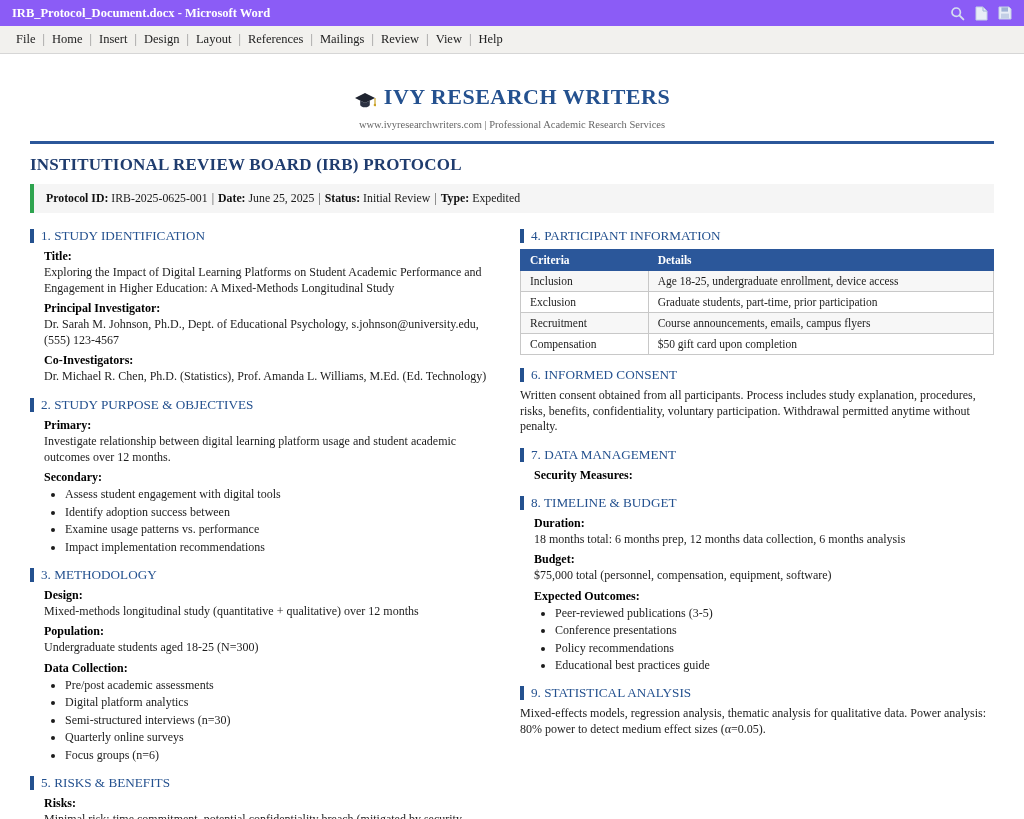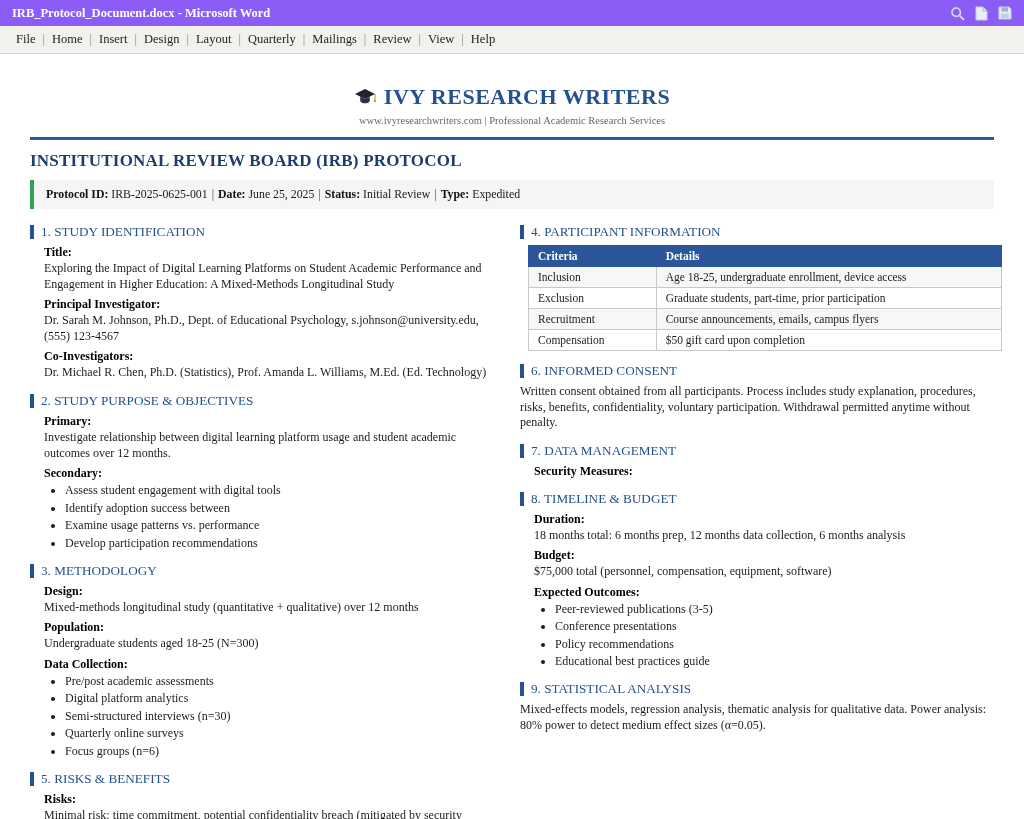--- a/index.html
+++ b/index.html
@@ -30,21 +30,21 @@
   .menu-sep { color: #8d8d8d; margin: 0 5px; }
 
   
   .page-header {
     text-align: center; margin: 0 30px;
     padding-top: 30px; padding-bottom: 11px;
     border-bottom: 3px solid #2b579a;
   }
   .brand-row {
     font-size: 22px; font-weight: bold; color: #24518f; letter-spacing: 0.5px;
-    display: inline-flex; align-items: center; gap: 8px;
+    display: inline-flex; align-items: flex-end; gap: 8px;
   }
   .cap-icon svg { display: block; }
   .tagline { font-size: 10.5px; color: #666666; margin-top: 5px; }
 
   
   .doc-title {
     margin: 11px 30px 0; font-size: 17px; font-weight: bold;
     color: #1f3c6e; letter-spacing: 0.2px;
   }
   .meta-bar {
@@ -66,21 +66,21 @@
     margin: 2px 0 5px;
   }
   .sec-bar { width: 4px; height: 14px; background: #24518f; flex: none; }
 
   .blk-label { font-weight: bold; color: #000000; margin: 5px 0 1px 14px; font-size: 12px; }
   .blk-para  { margin: 0 0 2px 14px; font-size: 12px; line-height: 1.3; }
   .blk-text  { margin: 1px 0 3px 0;  font-size: 12px; line-height: 1.3; }
   ul.blk-bullets { margin: 2px 0 4px 14px; padding-left: 21px; font-size: 12px; }
   ul.blk-bullets li { margin: 0 0 2.5px; line-height: 1.25; }
 
-  table.ptable { border-collapse: collapse; width: 100%; margin: 4px 8px 7px; }
+  table.ptable { border-collapse: collapse; width: 100%; margin: 4px 0 7px; }
   .ptable th {
     background: #2b579a; color: #ffffff; text-align: left;
     padding: 4px 9px; border: 1px solid #2b579a; font-size: 11.5px;
   }
   .ptable td { border: 1px solid #c8c8c8; padding: 4px 9px; font-size: 11.5px; }
   .ptable tbody tr:nth-child(odd) td { background: #f7f7f7; }
   .ptable th:first-child, .ptable td:first-child { width: 27%; }
 </style>
 </head>
 <body>
@@ -115,21 +115,21 @@
       <span class="menu-item">File</span>
       <span class="menu-sep">|</span>
       <span class="menu-item">Home</span>
       <span class="menu-sep">|</span>
       <span class="menu-item">Insert</span>
       <span class="menu-sep">|</span>
       <span class="menu-item">Design</span>
       <span class="menu-sep">|</span>
       <span class="menu-item">Layout</span>
       <span class="menu-sep">|</span>
-      <span class="menu-item">Quarterly</span>
+      <span class="menu-item">References</span>
       <span class="menu-sep">|</span>
       <span class="menu-item">Mailings</span>
       <span class="menu-sep">|</span>
       <span class="menu-item">Review</span>
       <span class="menu-sep">|</span>
       <span class="menu-item">View</span>
       <span class="menu-sep">|</span>
       <span class="menu-item">Help</span>
     </nav>
 
@@ -173,21 +173,21 @@
               <span class="sec-bar"></span>
               <span>2. STUDY PURPOSE &amp; OBJECTIVES</span>
             </h3>
             <div class="blk-label">Primary:</div>
             <div class="blk-para">Investigate relationship between digital learning platform usage and student academic outcomes over 12 months.</div>
             <div class="blk-label">Secondary:</div>
             <ul class="blk-bullets">
               <li>Assess student engagement with digital tools</li>
               <li>Identify adoption success between</li>
               <li>Examine usage patterns vs. performance</li>
-              <li>Develop participation recommendations</li>
+              <li>Impact implementation recommendations</li>
             </ul>
           </section>
           <section class="sec">
             <h3 class="sec-h">
               <span class="sec-bar"></span>
               <span>3. METHODOLOGY</span>
             </h3>
             <div class="blk-label">Design:</div>
             <div class="blk-para">Mixed-methods longitudinal study (quantitative + qualitative) over 12 months</div>
             <div class="blk-label">Population:</div>

